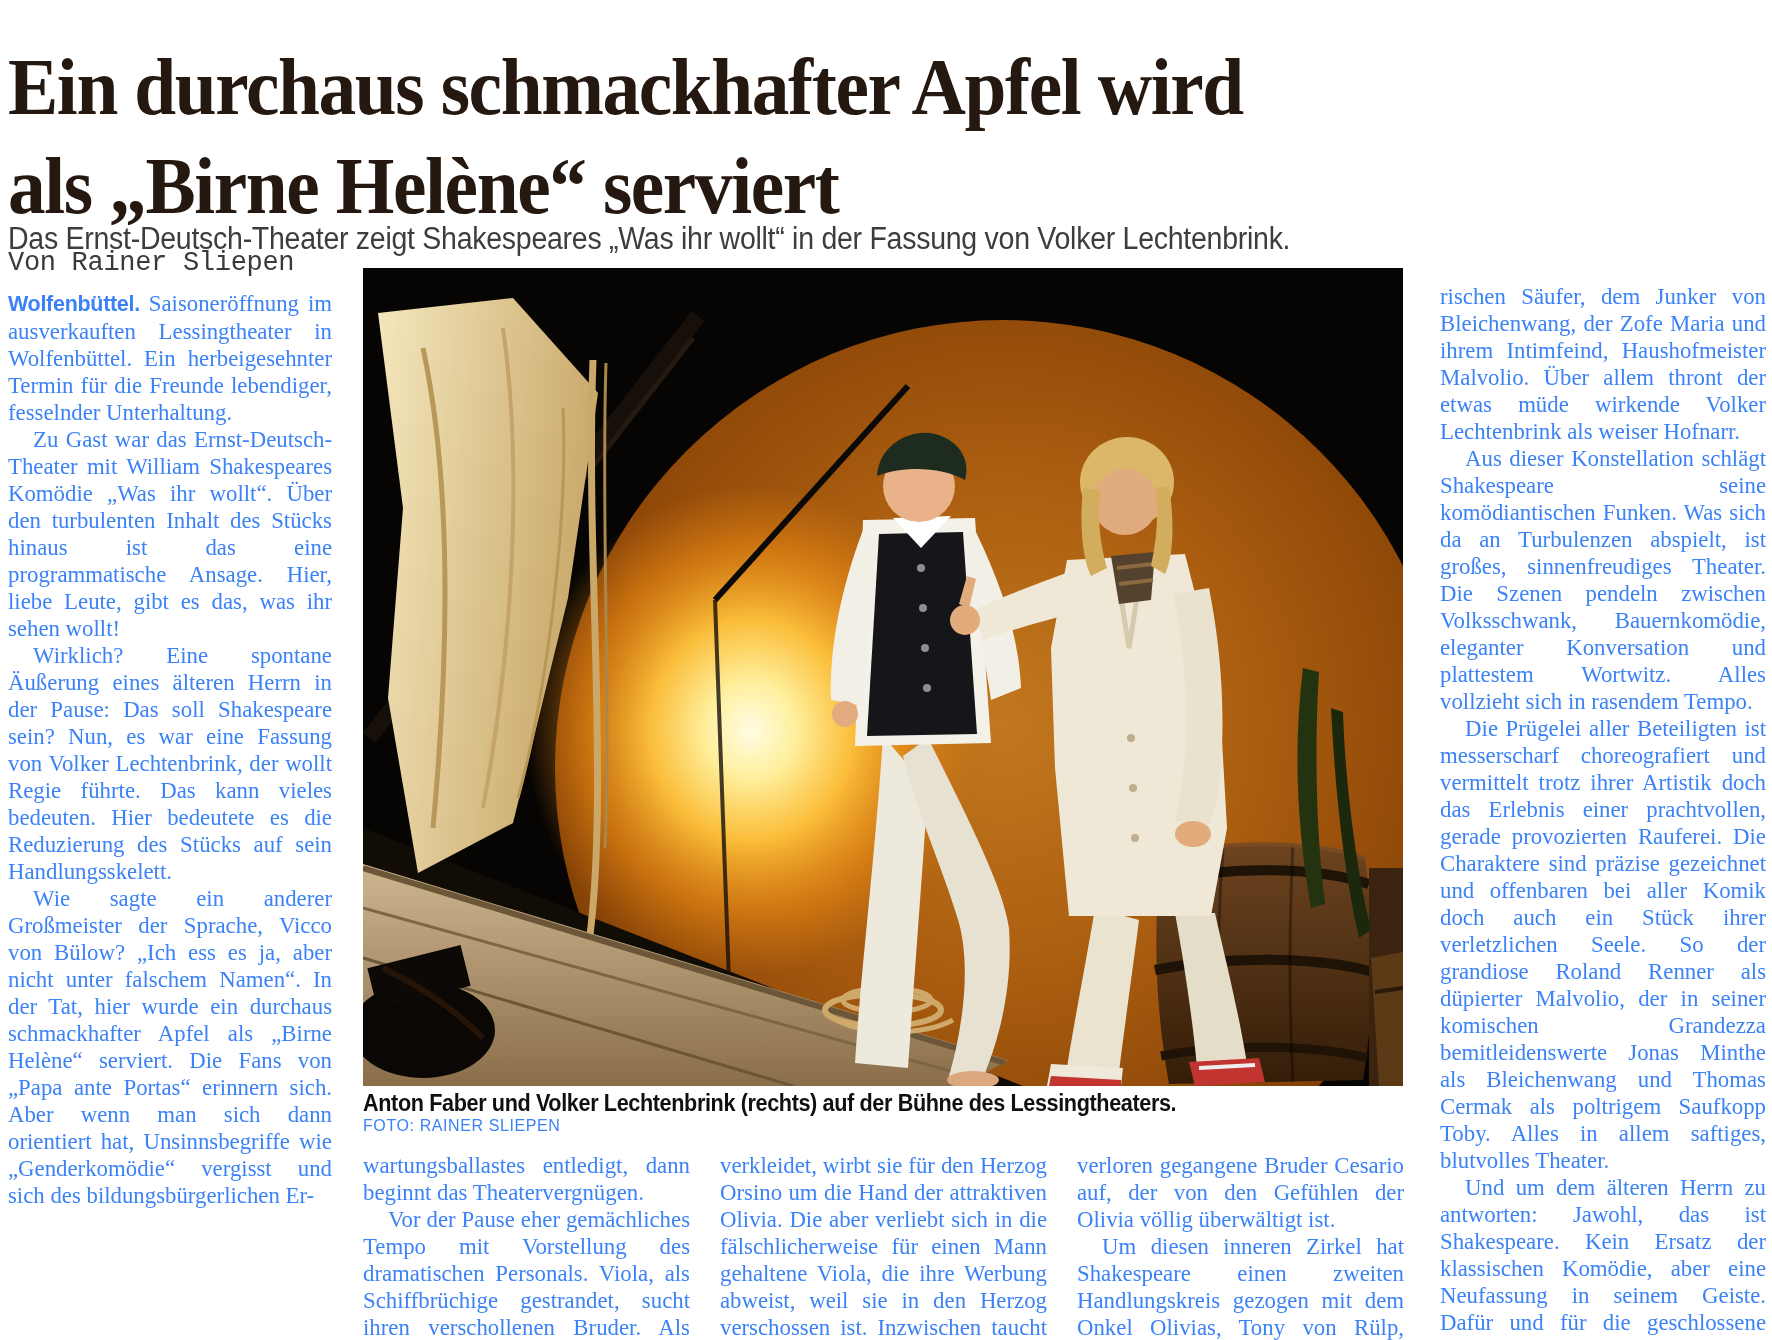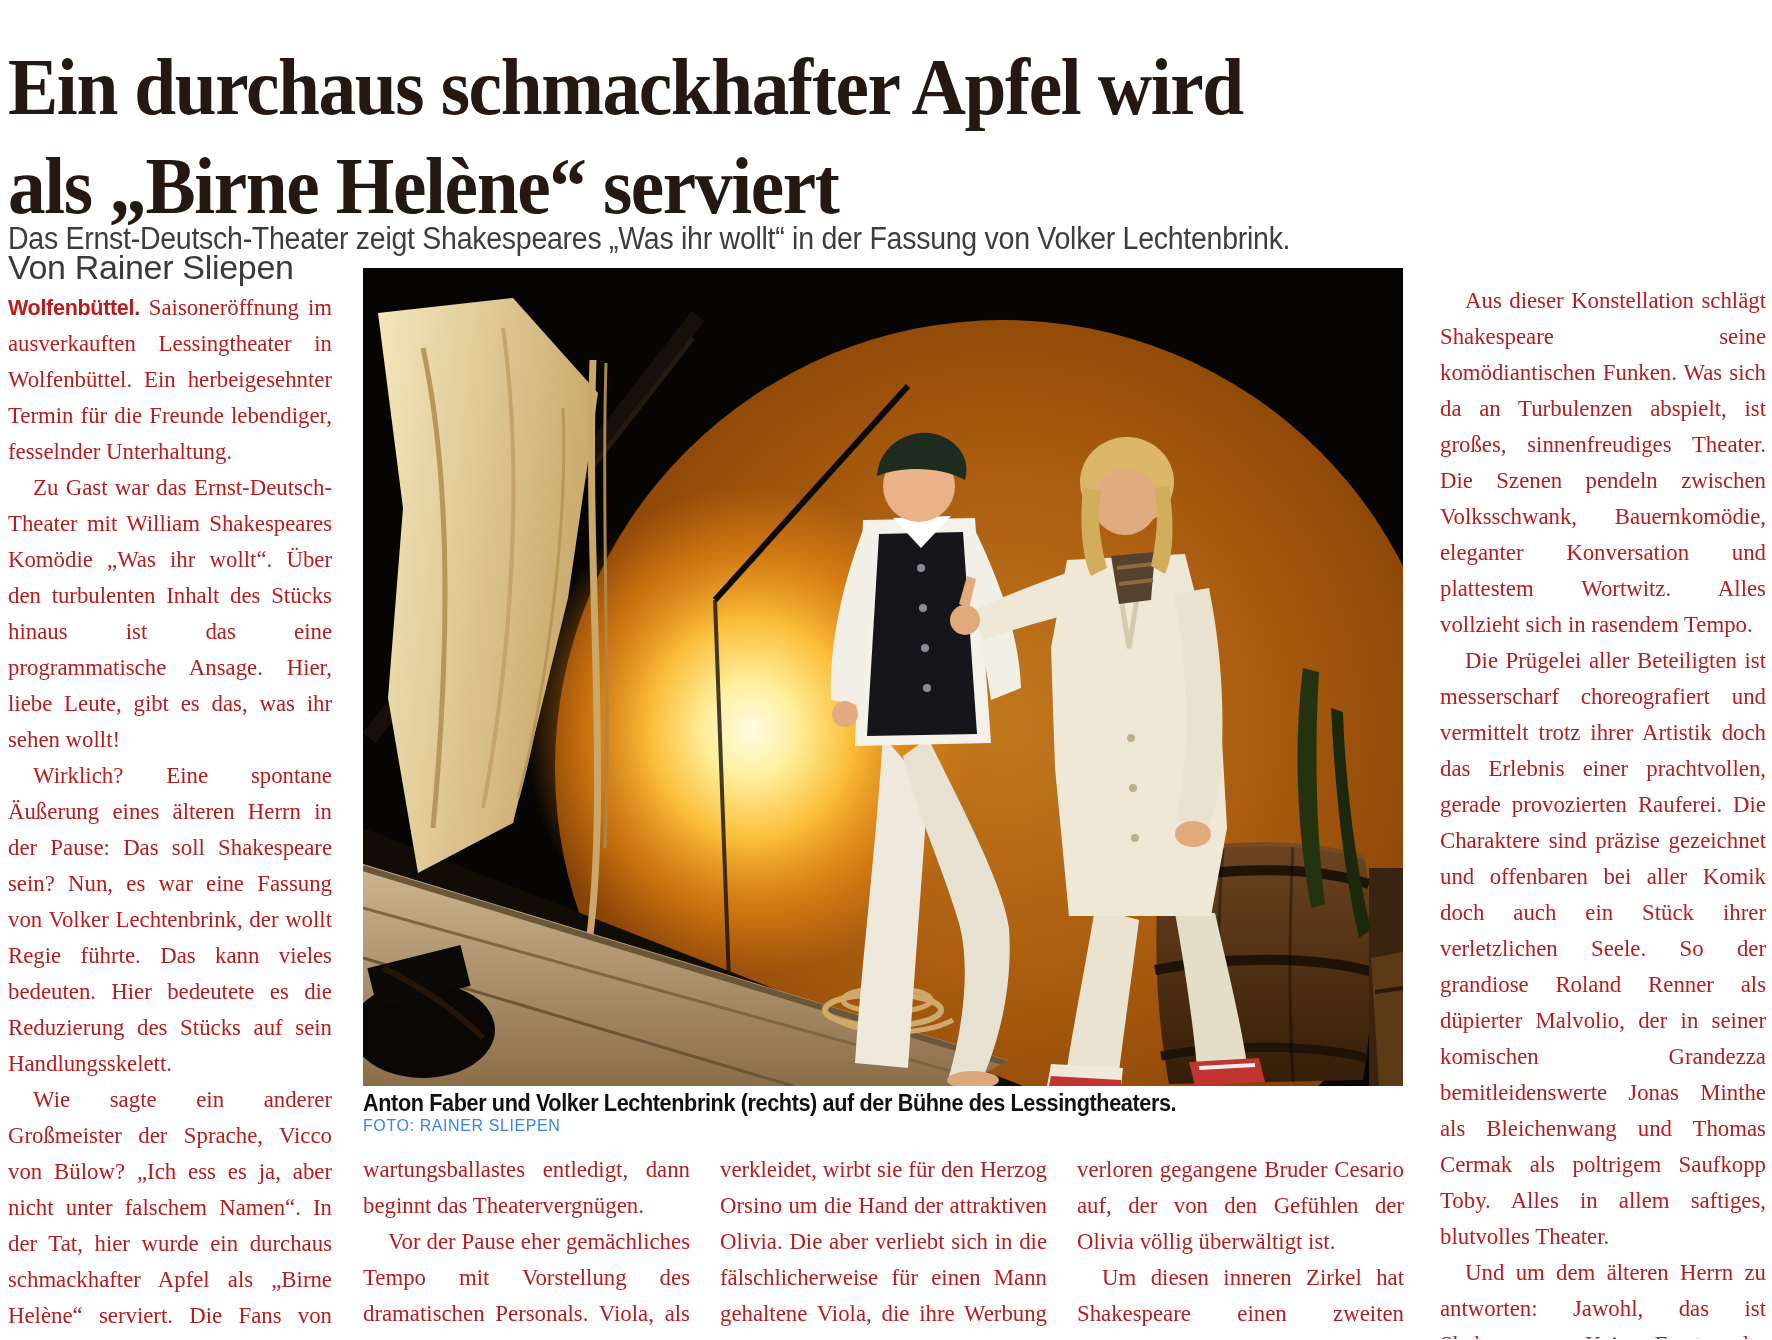--- a/index.html
+++ b/index.html
@@ -15,28 +15,28 @@
     transform:scaleX(0.93);transform-origin:0 0;white-space:nowrap;
   }
   .subhead{
     position:absolute;left:8px;top:188px;width:1600px;
     font-family:"Liberation Sans", sans-serif;font-size:31px;line-height:40px;
     color:#3d3d3d;letter-spacing:-0.3px;
     transform:scaleX(0.92);transform-origin:0 0;white-space:nowrap;
   }
   .byline{
     position:absolute;left:8px;top:248px;
-    font-family:Liberation Sans, sans-serif;font-size:34px;color:#3a3a3a;
+    font-family:Liberation Mono, monospace;font-size:27px;color:#3a3a3a;
     letter-spacing:-0.3px;
   }
   
   .body-col{
-    position:absolute;font-size:22.8px;line-height:36px;
+    position:absolute;font-size:22.8px;line-height:27px;
     text-align:justify;overflow:hidden;hyphens:auto;-webkit-hyphens:auto;
-    color:#b91c1c;
+    color:#3b82f6;
   }
   .body-col p{margin:0;}
   .body-col p.indent{text-indent:1.1em;}
   .lead-loc{
     font-family:"Liberation Sans", sans-serif;font-weight:bold;
     font-size:21.5px;letter-spacing:-0.3px;
   }
   .col-left {left:8px;   top:290px; width:324px;height:1050px;}
   .col-right{left:1440px;top:283px; width:326px;height:1056px;}
   .col-a    {left:363px; top:1152px;width:327px;height:188px;}
@@ -215,18 +215,19 @@
       <p class="indent">Vor der Pause eher gemächliches Tempo mit Vorstellung des dramatischen Personals. Viola, als Schiffbrüchige gestrandet, sucht ihren verschollenen Bruder. Als Mann</p>
     </div>
   <div class="body-col col-b">
       <p>verkleidet, wirbt sie für den Herzog Orsino um die Hand der attraktiven Olivia. Die aber verliebt sich in die fälschlicherweise für einen Mann gehaltene Viola, die ihre Werbung abweist, weil sie in den Herzog verschossen ist. Inzwischen taucht der</p>
     </div>
   <div class="body-col col-c">
       <p>verloren gegangene Bruder Cesario auf, der von den Gefühlen der Olivia völlig überwältigt ist.</p>
       <p class="indent">Um diesen inneren Zirkel hat Shakespeare einen zweiten Handlungskreis gezogen mit dem Onkel Olivias, Tony von Rülp, einem noto-</p>
     </div>
   <div class="body-col col-right">
+      <p>rischen Säufer, dem Junker von Bleichenwang, der Zofe Maria und ihrem Intimfeind, Haushofmeister Malvolio. Über allem thront der etwas müde wirkende Volker Lechtenbrink als weiser Hofnarr.</p>
       <p class="indent">Aus dieser Konstellation schlägt Shakespeare seine komödiantischen Funken. Was sich da an Turbulenzen abspielt, ist großes, sinnenfreudiges Theater. Die Szenen pendeln zwischen Volksschwank, Bauernkomödie, eleganter Konversation und plattestem Wortwitz. Alles vollzieht sich in rasendem Tempo.</p>
       <p class="indent">Die Prügelei aller Beteiligten ist messerscharf choreografiert und vermittelt trotz ihrer Artistik doch das Erlebnis einer prachtvollen, gerade provozierten Rauferei. Die Charaktere sind präzise gezeichnet und offenbaren bei aller Komik doch auch ein Stück ihrer verletzlichen Seele. So der grandiose Roland Renner als düpierter Malvolio, der in seiner komischen Grandezza bemitleidenswerte Jonas Minthe als Bleichenwang und Thomas Cermak als poltrigem Saufkopp Toby. Alles in allem saftiges, blutvolles Theater.</p>
       <p class="indent">Und um dem älteren Herrn zu antworten: Jawohl, das ist Shakespeare. Kein Ersatz der klassischen Komödie, aber eine Neufassung in seinem Geiste. Dafür und für die geschlossene Ensembleleistung einen langen Schlussapplaus.</p>
     </div>
 
 </div>
 
 </body></html>

